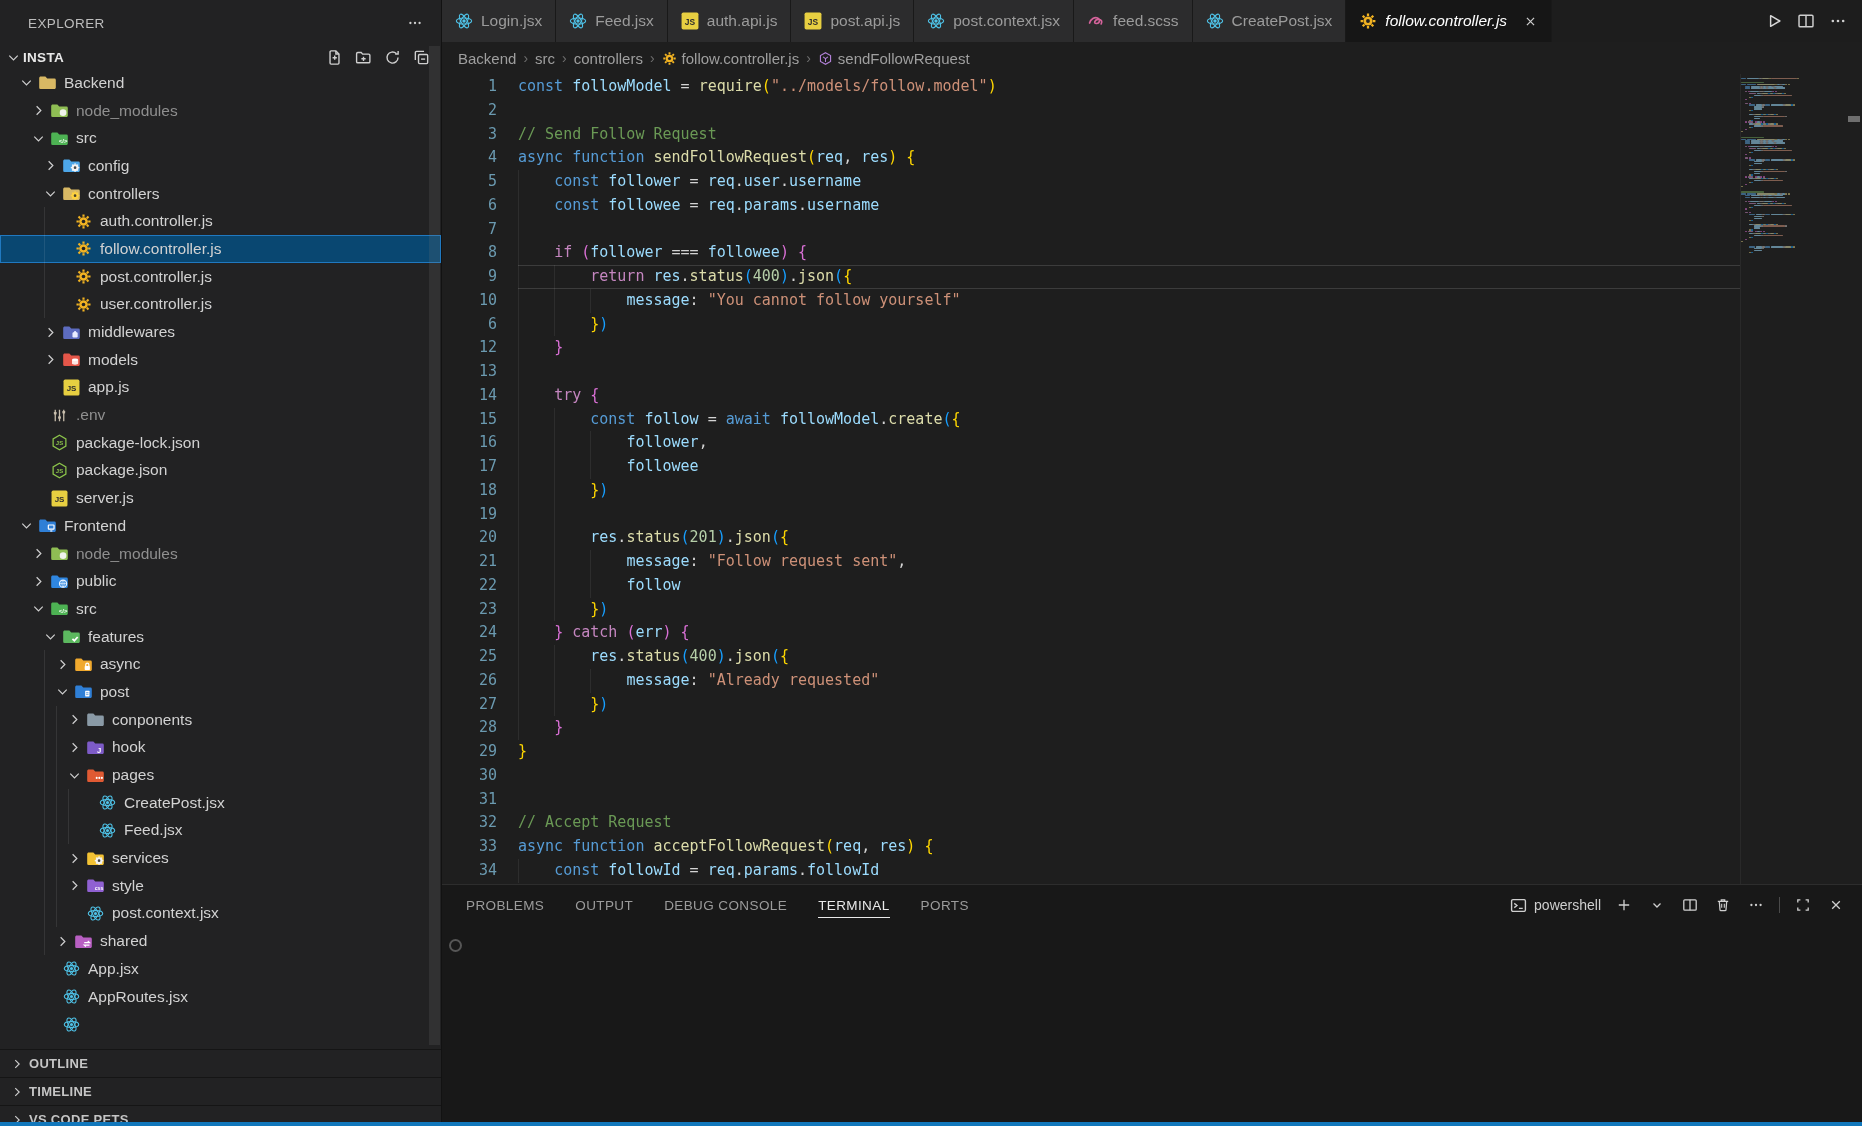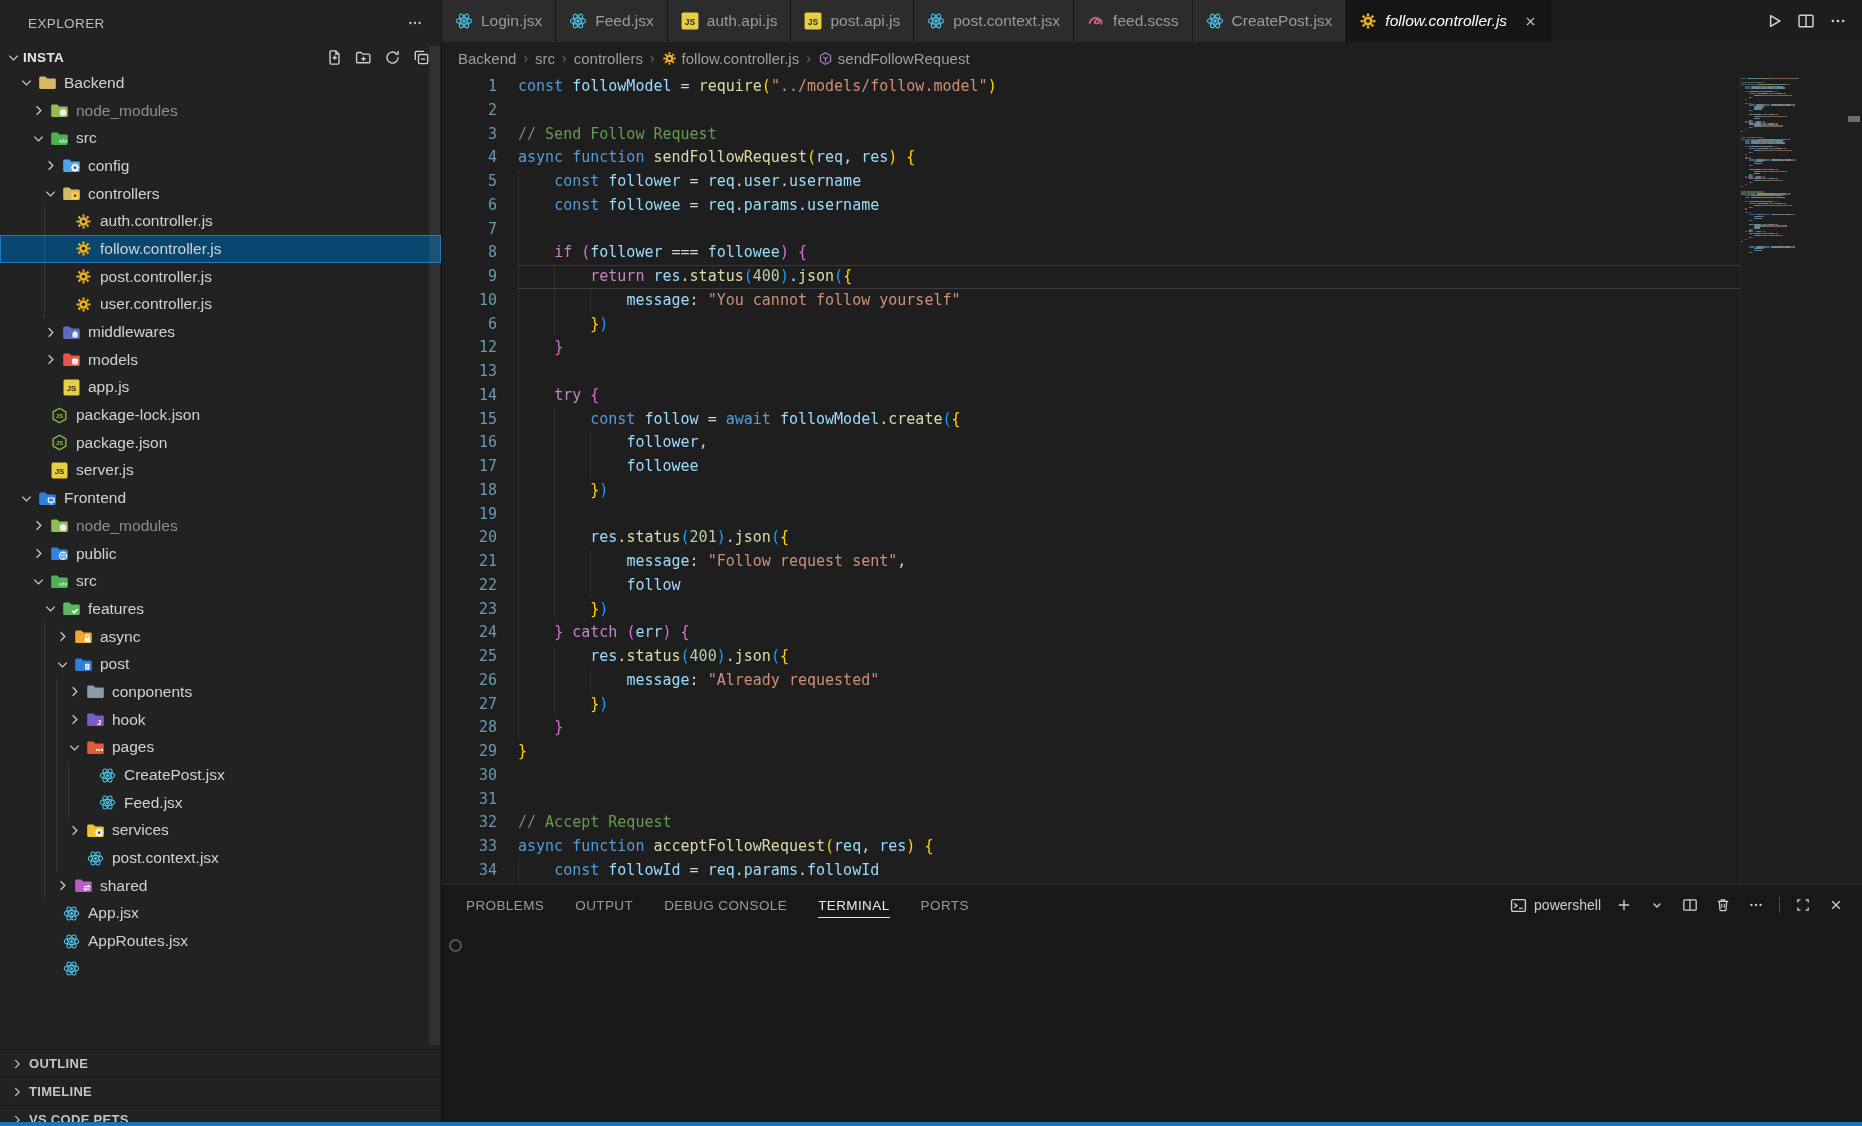--- a/index.html
+++ b/index.html
@@ -286,20 +286,36 @@
       <div class="row" style="padding-left: 42px;">
         <span class="chev"></span>
         <span class="ficon">
           <svg width="17" height="17" viewBox="0 0 16 16">
             <rect width="15" height="15" x=".5" y=".5" rx="1.5" fill="#e7cf41"></rect>
             <text x="8" y="11.6" font-size="7.5" font-weight="bold" text-anchor="middle" fill="#2d2d2d" font-family="Liberation Sans,sans-serif">JS</text>
           </svg>
         </span>
         <span class="lbl">app.js</span>
       </div>
+      <div class="row dim" style="padding-left: 30px;">
+        <span class="chev"></span>
+        <span class="ficon">
+          <svg width="17" height="17" viewBox="0 0 16 16">
+            <g stroke="#c9bfae" stroke-width="1.2">
+              <path d="M4 2.5v11M8 2.5v11M12 2.5v11"></path>
+            </g>
+            <g fill="#c9bfae">
+              <rect x="2.7" y="4.8" width="2.6" height="2.2" rx=".4"></rect>
+              <rect x="6.7" y="8.8" width="2.6" height="2.2" rx=".4"></rect>
+              <rect x="10.7" y="3.8" width="2.6" height="2.2" rx=".4"></rect>
+            </g>
+          </svg>
+        </span>
+        <span class="lbl">.env</span>
+      </div>
       <div class="row" style="padding-left: 30px;">
         <span class="chev"></span>
         <span class="ficon">
           <svg width="17" height="17" viewBox="0 0 16 16">
             <path d="M8 1.2l6 3.4v6.8L8 14.8 2 11.4V4.6z" fill="none" stroke="#8bc34a" stroke-width="1.2"></path>
             <text x="8" y="10.8" font-size="5.6" font-weight="bold" text-anchor="middle" fill="#8bc34a" font-family="Liberation Sans,sans-serif">JS</text>
           </svg>
         </span>
         <span class="lbl">package-lock.json</span>
       </div>
@@ -520,20 +536,36 @@
         </span>
         <span class="ficon">
           <svg width="19" height="19" viewBox="0 0 16 16">
             <path d="M1 4.3C1 3.6 1.6 3 2.3 3h3.9l1.6 1.7h6A1.2 1.2 0 0 1 15 5.9v6.3c0 .7-.5 1.3-1.2 1.3H2.2A1.2 1.2 0 0 1 1 12.2z" fill="#f3c234"></path>
             <circle cx="11" cy="9.8" r="2.9" fill="#f4f4f4"></circle>
             <circle cx="11" cy="9.8" r="1.1" fill="rgba(40,40,40,.85)"></circle>
             <path d="M11 6.2v1M11 12.4v1M7.4 9.8h1M13.6 9.8h1M8.5 7.3l.7.7M12.8 11.6l.7.7M13.5 7.3l-.7.7M9.2 11.6l-.7.7" stroke="#f4f4f4" stroke-width="1"></path>
           </svg>
         </span>
         <span class="lbl">services</span>
+      </div>
+      <div class="row" style="padding-left: 66px;">
+        <div class="tguide" style="left: 44px;"></div>
+        <div class="tguide" style="left: 56px;"></div>
+        <span class="chev">
+          <svg width="15" height="15" viewBox="0 0 16 16">
+            <path d="M6 3.5l4.5 4.5L6 12.5" fill="none" stroke="#cfcfcf" stroke-width="1.3"></path>
+          </svg>
+        </span>
+        <span class="ficon">
+          <svg width="19" height="19" viewBox="0 0 16 16">
+            <path d="M1 4.3C1 3.6 1.6 3 2.3 3h3.9l1.6 1.7h6A1.2 1.2 0 0 1 15 5.9v6.3c0 .7-.5 1.3-1.2 1.3H2.2A1.2 1.2 0 0 1 1 12.2z" fill="#9061d2"></path>
+            <text x="11" y="11.7" font-size="4.4" fill="#fff" text-anchor="middle" font-weight="bold">css</text>
+          </svg>
+        </span>
+        <span class="lbl">style</span>
       </div>
       <div class="row" style="padding-left: 66px;">
         <div class="tguide" style="left: 44px;"></div>
         <div class="tguide" style="left: 56px;"></div>
         <span class="chev"></span>
         <span class="ficon">
           <svg width="17" height="17" viewBox="0 0 16 16">
             <g stroke="#4fc3e8" stroke-width="1" fill="none">
               <ellipse cx="8" cy="8" rx="6.8" ry="2.7"></ellipse>
               <ellipse cx="8" cy="8" rx="6.8" ry="2.7" transform="rotate(60 8 8)"></ellipse>

